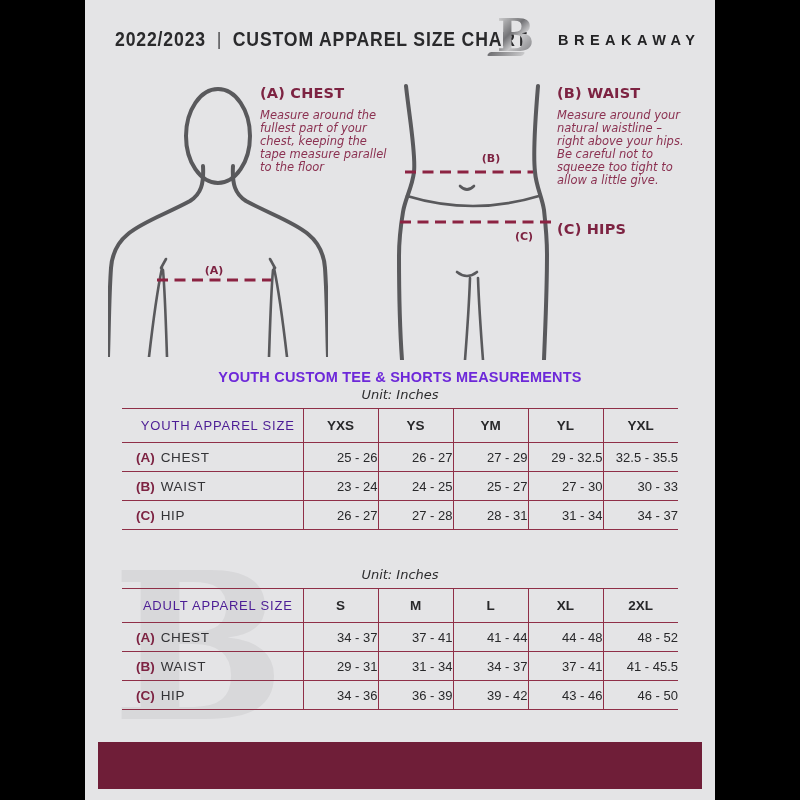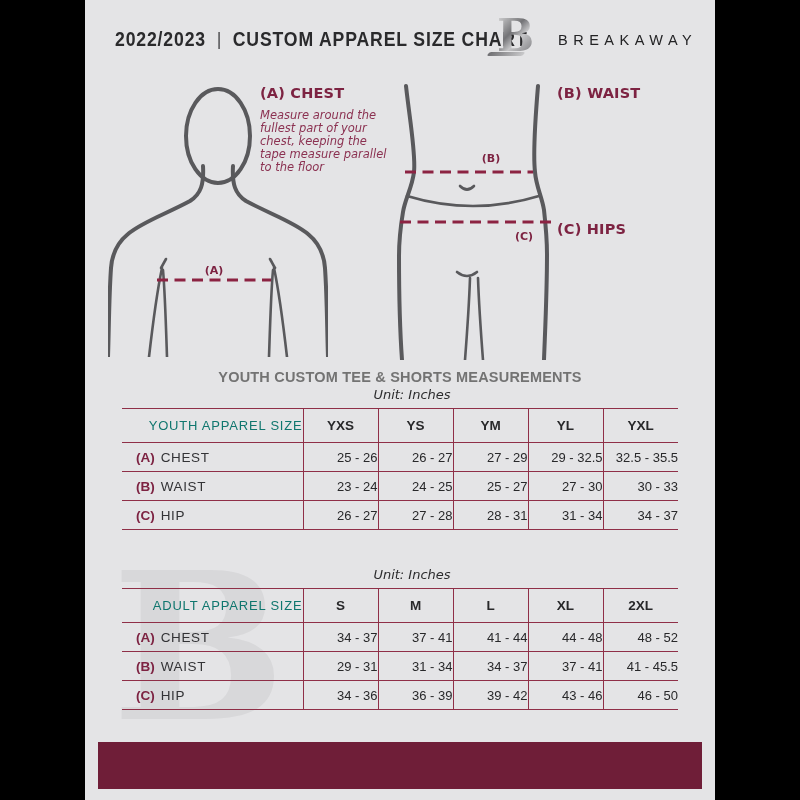--- a/index.html
+++ b/index.html
@@ -38,21 +38,21 @@
     -webkit-background-clip:text;background-clip:text;color:transparent;
     display:inline-block;
   }
   .logo-foot{
     position:absolute;left:-9px;top:38px;width:36px;height:4px;
     background:linear-gradient(90deg,#6e6e71,#c9c9cb);
     transform:skewX(-35deg);border-radius:2px;
   }
   .brand{
     position:absolute;left:473px;top:32px;
-    font-size:14.5px;font-weight:normal;letter-spacing:5.5px;color:#232325;
+    font-size:14.5px;font-weight:bold;letter-spacing:5.5px;color:#232325;
   }
   
   .instr{position:absolute;z-index:2;}
   .instr h3{
     margin:0 0 8px 0;font-family:"DejaVu Sans",sans-serif;
     font-size:14.5px;font-weight:bold;color:var(--maroon-dark);letter-spacing:0.2px;
   }
   .instr p{
     margin:0;font-family:"DejaVu Sans",sans-serif;font-style:italic;
     font-size:11.5px;line-height:12.9px;color:var(--maroon-body);white-space:pre-line;
@@ -69,41 +69,41 @@
   .outline{stroke:#59595c;stroke-width:4;stroke-linecap:round;}
   .outline-thin{stroke:#59595c;stroke-width:2.6;stroke-linecap:round;}
   .dash{stroke:var(--maroon-dash);stroke-width:3.2;stroke-dasharray:11 6.5;}
   .fig text{
     font-family:"DejaVu Sans",sans-serif;font-size:11px;font-weight:bold;
     fill:var(--maroon-dark);
   }
   
   .tbl-title{
     position:absolute;left:0;width:630px;text-align:center;z-index:2;
-    font-size:14.5px;font-weight:bold;color:#737373;letter-spacing:0.2px;
+    font-size:14.5px;font-weight:bold;color:#6d28d9;letter-spacing:0.2px;
   }
   .tbl-unit{
-    position:absolute;left:12px;width:630px;text-align:center;z-index:2;
+    position:absolute;left:0;width:630px;text-align:center;z-index:2;
     font-family:"DejaVu Sans",sans-serif;font-style:italic;font-size:13px;color:#2c2c2e;
   }
   #youth-title{top:369px;}  #youth-unit{top:387px;}
   #adult-title{top:549px;}  #adult-unit{top:567px;}
   table.size-table{
     position:absolute;left:37px;width:556px;z-index:2;
     border-collapse:collapse;table-layout:fixed;background:transparent;
   }
   #youth-table{top:408px;}
   #adult-table{top:588px;}
   .size-table thead tr{height:34px;border-top:1.5px solid var(--border);border-bottom:1.5px solid var(--border);}
   .size-table tbody tr{height:29px;border-bottom:1.5px solid var(--border);}
   .size-table th,.size-table td{border-left:1.5px solid var(--border);padding:0;}
   .size-table th:first-child,.size-table td:first-child{border-left:none;}
   .size-table th.size-col{
-    text-align:right;padding-left:11px;font-weight:normal;
-    font-size:13px;letter-spacing:0.8px;color:#0f766e;
+    text-align:center;padding-left:11px;font-weight:normal;
+    font-size:13px;letter-spacing:0.8px;color:#4c1d95;
   }
   .size-table th.col-h{font-size:13.5px;font-weight:bold;color:#28282a;}
   .size-table td.lbl{text-align:left;padding-left:14px;font-size:13.5px;color:#333336;letter-spacing:0.6px;}
   .size-table td.lbl .pfx{color:var(--maroon-dark);font-weight:bold;margin-right:6px;letter-spacing:0;}
   .size-table td.val{text-align:right;font-size:13px;color:#28282a;}
   
   .watermark{
     position:absolute;left:27px;top:545px;z-index:0;
     font-family:"DejaVu Serif",serif;font-size:205px;font-weight:bold;line-height:1;
     color:#d8d8da;user-select:none;
@@ -162,20 +162,26 @@
   <div class="instr" id="instr-chest">
     <h3>(A) CHEST</h3>
     <p>Measure around the
 fullest part of your
 chest, keeping the
 tape measure parallel
 to the floor</p>
   </div>
   <div class="instr" id="instr-waist">
     <h3>(B) WAIST</h3>
+    <p>Measure around your
+natural waistline –
+right above your hips.
+Be careful not to
+squeeze too tight to
+allow a little give.</p>
   </div>
   <div class="instr" id="instr-hips">
     <h3>(C) HIPS</h3>
   </div>
 
   <div class="tbl-title" id="youth-title">YOUTH CUSTOM TEE &amp; SHORTS MEASUREMENTS</div>
   <div class="tbl-unit" id="youth-unit">Unit: Inches</div>
   <table class="size-table" id="youth-table">
     <colgroup>
       <col style="width:181px">

